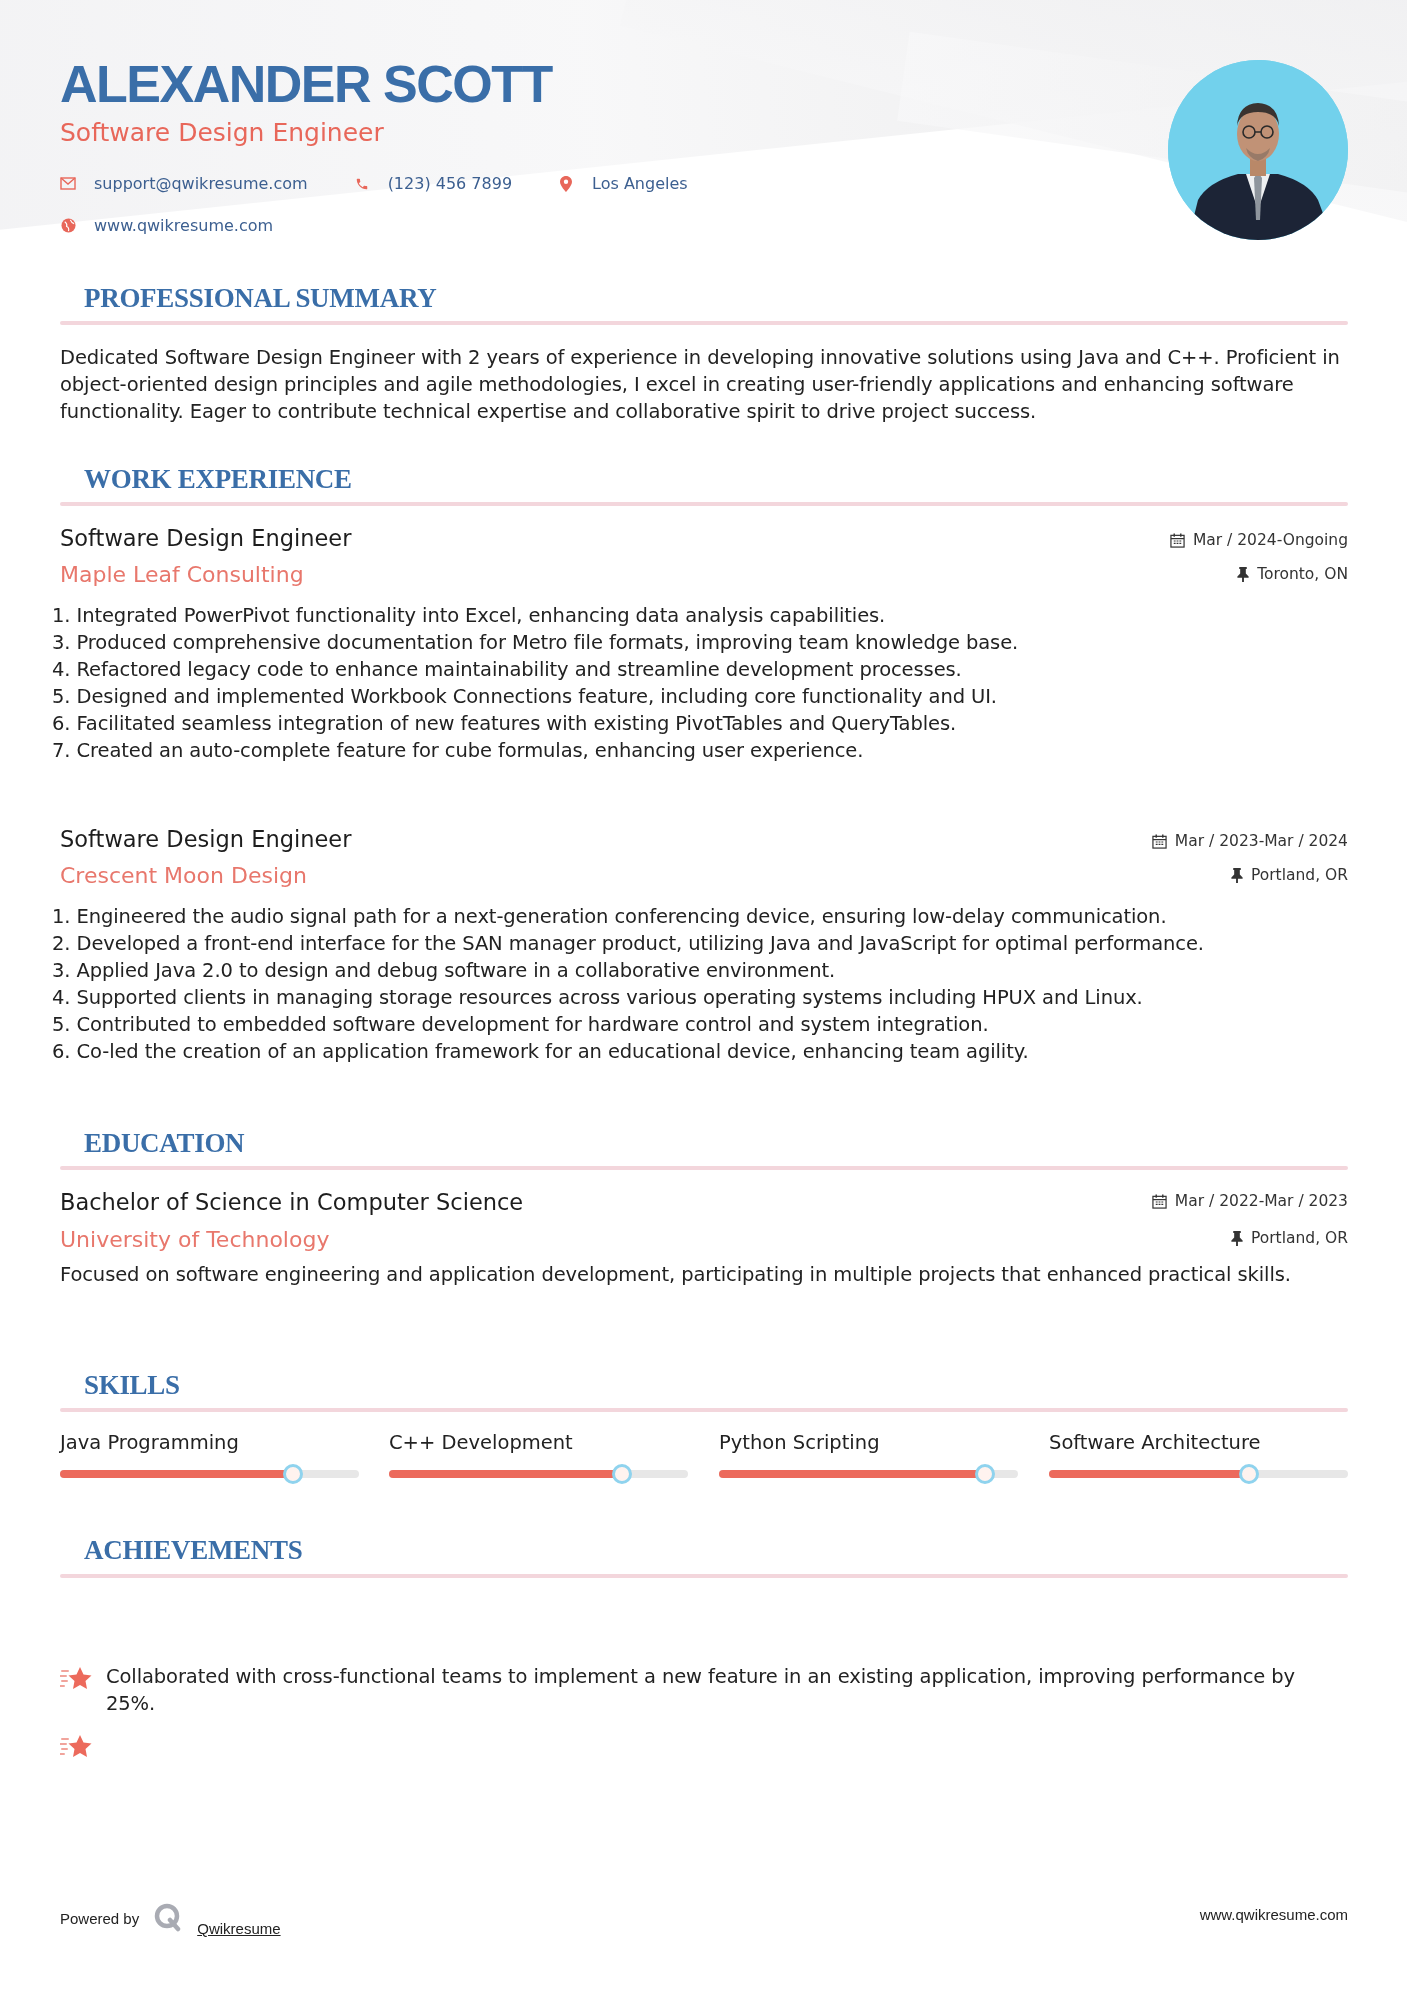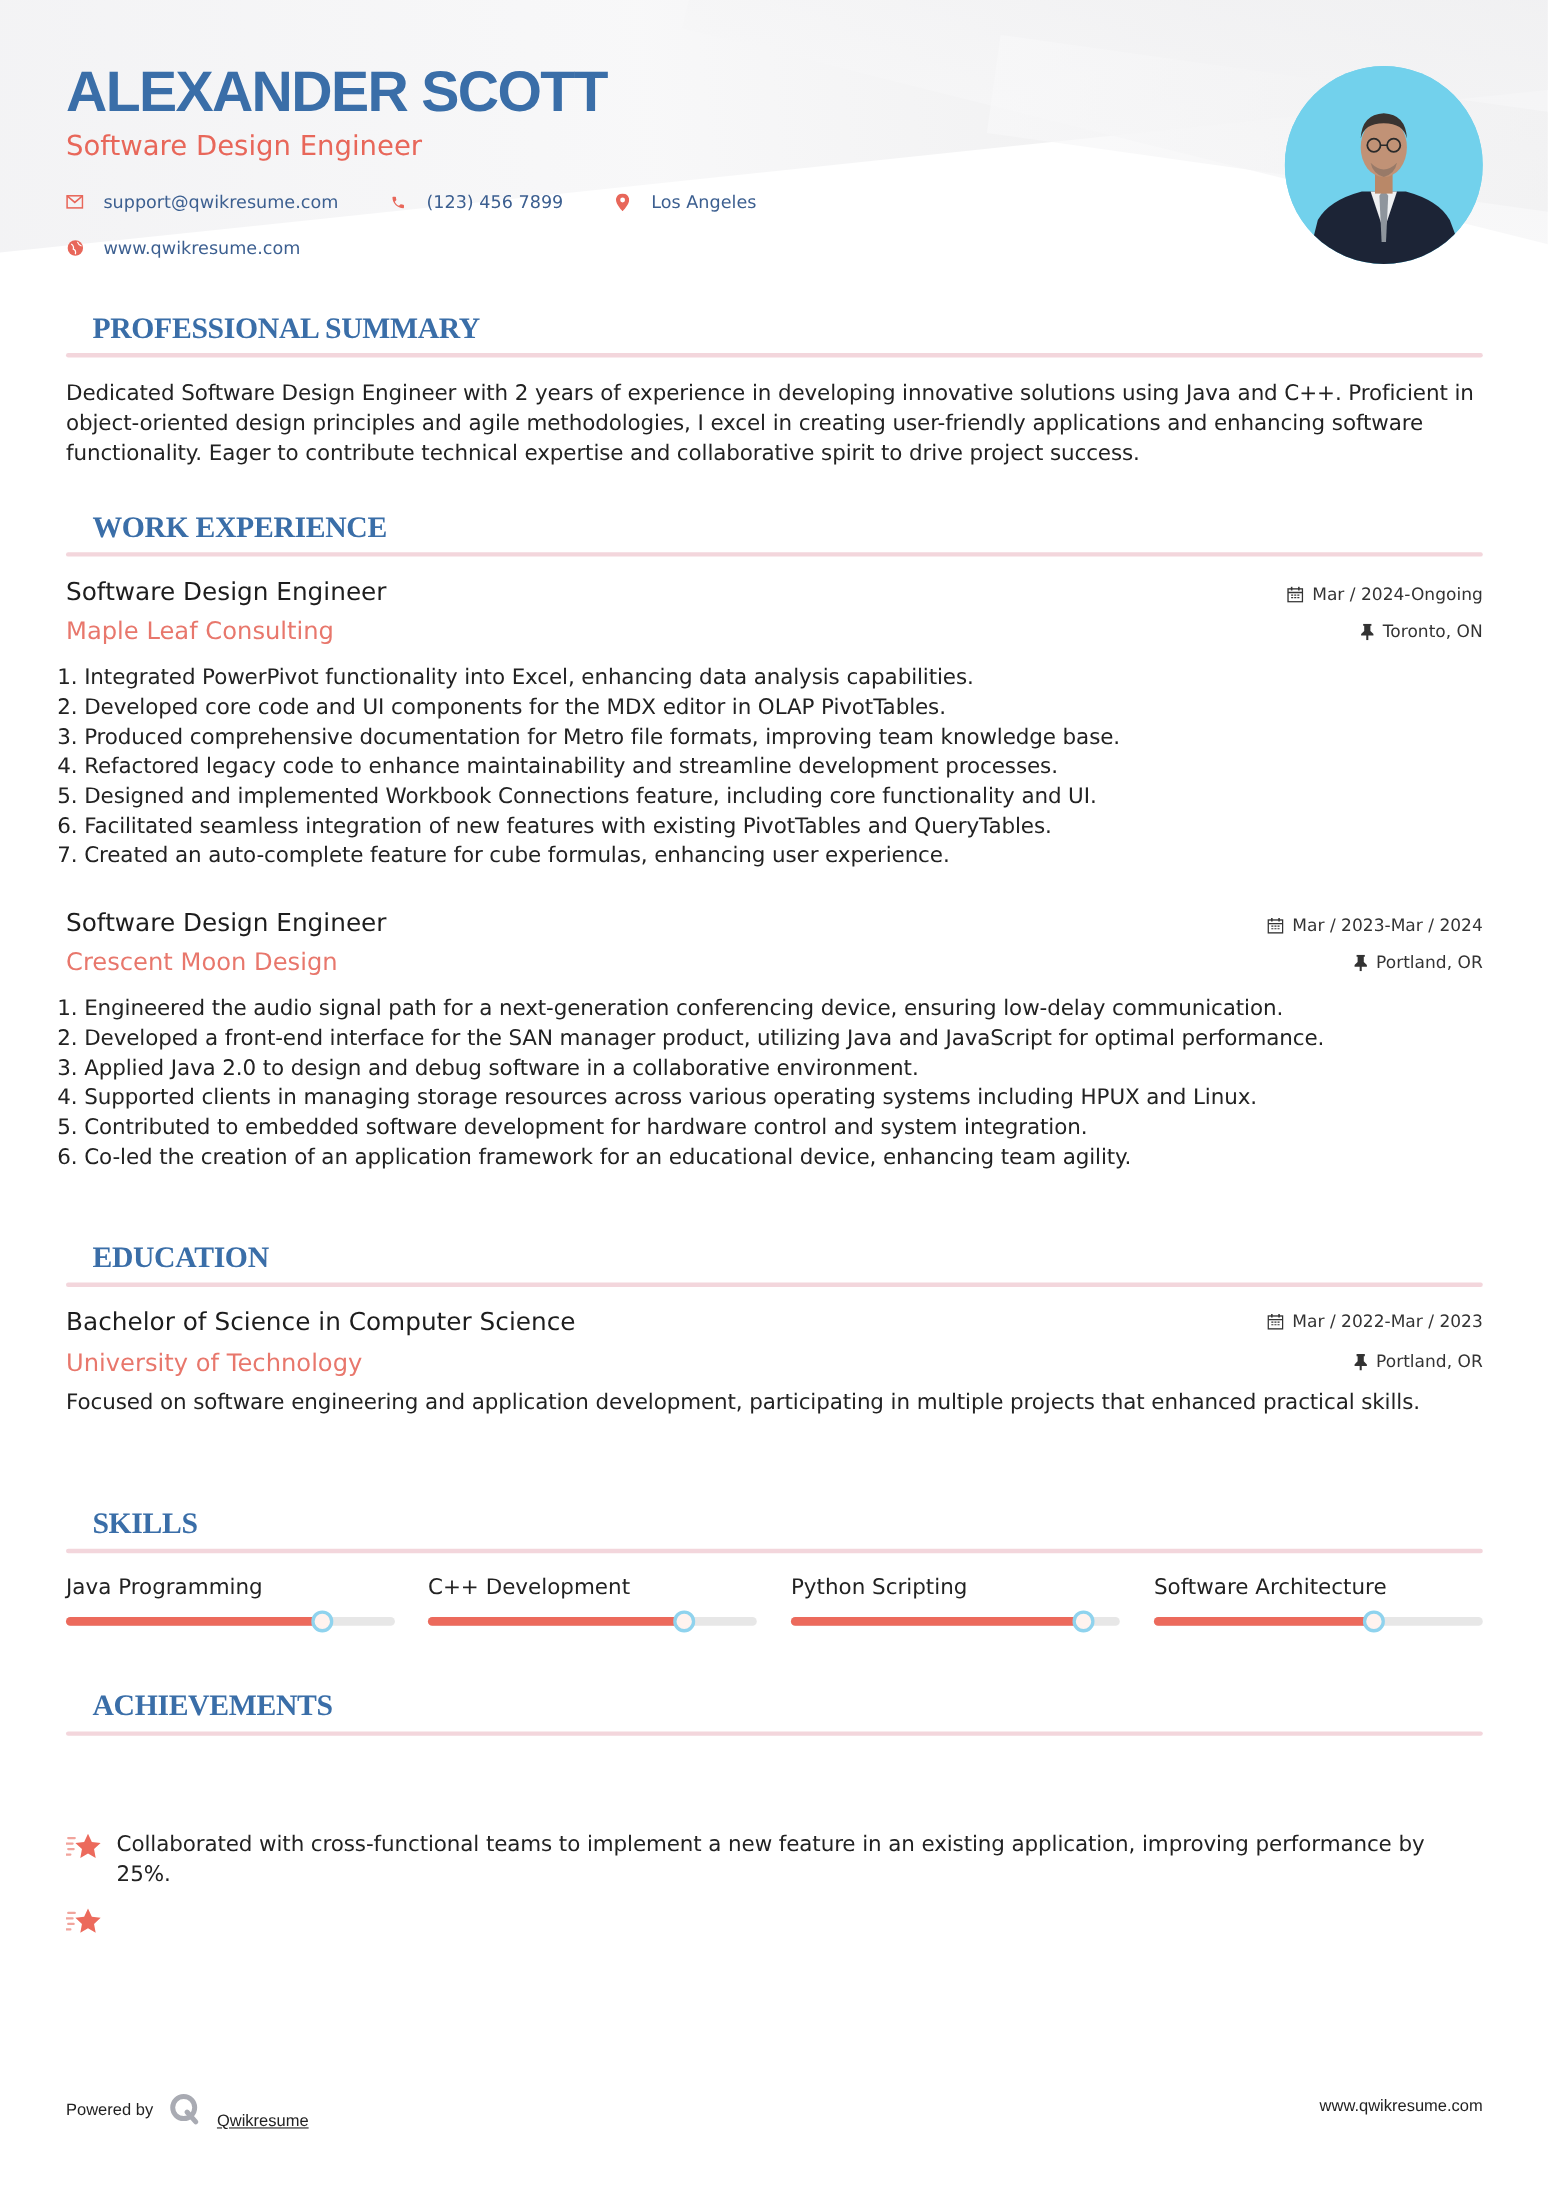--- a/index.html
+++ b/index.html
@@ -146,21 +146,20 @@
   <div class="meta" style="top:567px;">
     <span class="mi">
       <svg width="12" height="15" viewBox="0 0 12 16">
           <path fill="#333" d="M2 0h8v2H9v5l3 3v1.5H7V16H5v-4.5H0V10l3-3V2H2z"></path>
         </svg>
     </span>
     <span>Toronto, ON</span>
   </div>
   <ul class="list" style="top:602px;">
     <li>1. Integrated PowerPivot functionality into Excel, enhancing data analysis capabilities.</li>
-    <li>2. Developed core code and UI components for the MDX editor in OLAP PivotTables.</li>
     <li>3. Produced comprehensive documentation for Metro file formats, improving team knowledge base.</li>
     <li>4. Refactored legacy code to enhance maintainability and streamline development processes.</li>
     <li>5. Designed and implemented Workbook Connections feature, including core functionality and UI.</li>
     <li>6. Facilitated seamless integration of new features with existing PivotTables and QueryTables.</li>
     <li>7. Created an auto-complete feature for cube formulas, enhancing user experience.</li>
   </ul>
 
   <div class="job-title" style="top:828px;">Software Design Engineer</div>
   <div class="meta" style="top:834px;">
     <span class="mi">

